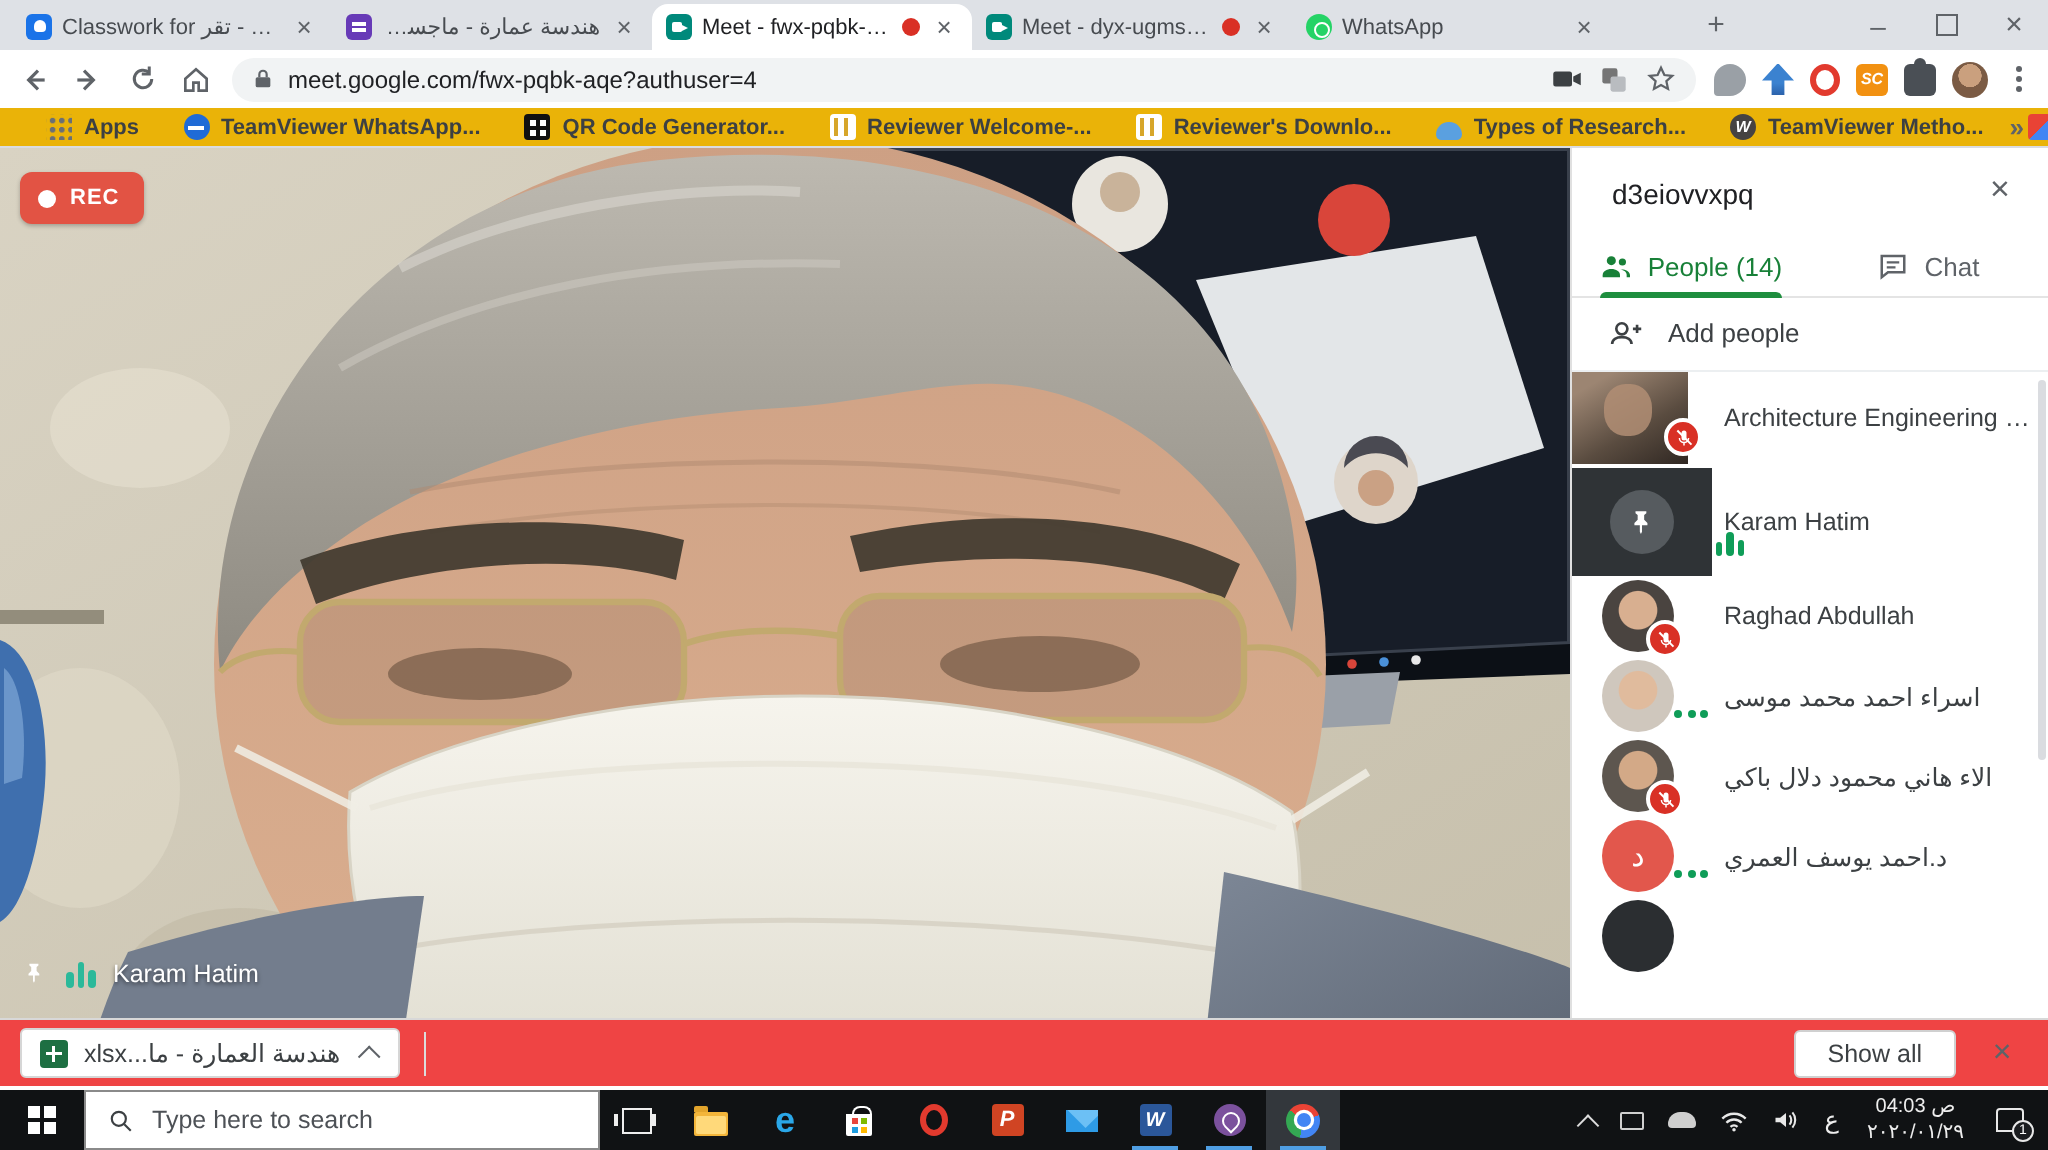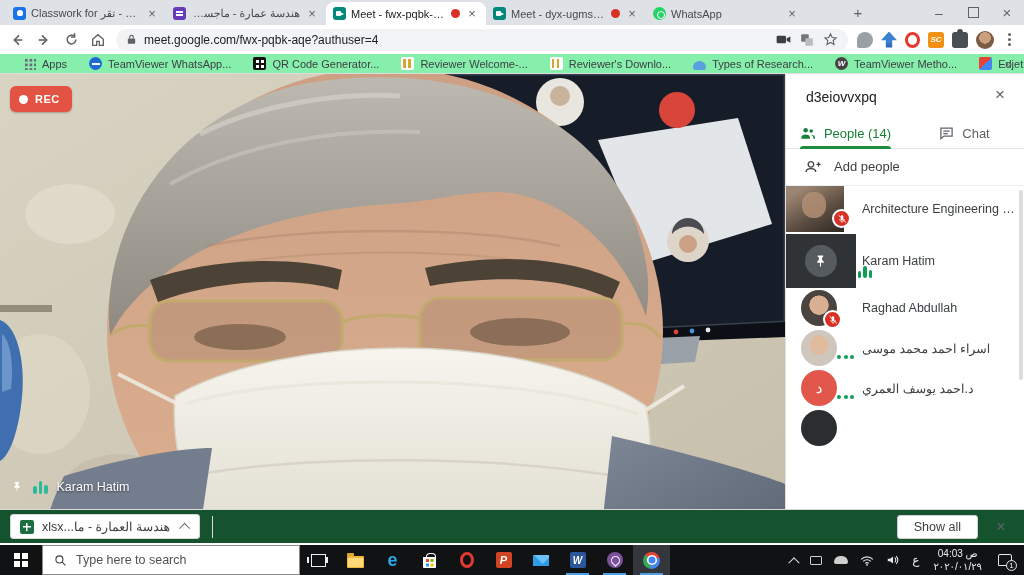--- a/index.html
+++ b/index.html
@@ -53,21 +53,21 @@
   .ext-opera{border:3px solid #e23a2e;border-radius:50%;width:15px;height:16px;background:#fff;}
   .ext-sc{background:#f29111;display:grid;place-items:center;color:#fff;font-size:8px;font-weight:bold;}
   .ext-sc::before{content:"SC";}
   .ext-puzzle{background:#4a4f55;border-radius:3px;}
   .ext-puzzle::after{content:"";position:absolute;top:-3px;left:5px;width:6px;height:6px;border-radius:50%;background:#4a4f55;}
   .avatar-btn{width:18px;height:18px;border-radius:50%;background:radial-gradient(circle at 50% 38%,#caa07e 40%,#7b5b44 41%);flex:none;}
   .kebab{width:14px;display:flex;flex-direction:column;gap:2px;align-items:center;flex:none;}
   .kebab i{width:3px;height:3px;border-radius:50%;background:#5f6368;}
 
   
-  .bookmarks{position:absolute;left:0;top:54px;width:1024px;height:20px;background:#86efac;border-bottom:1px solid #dadce0;display:flex;align-items:center;padding:0 12px;gap:0;font-size:11px;color:#3c4043;}
+  .bookmarks{position:absolute;left:0;top:54px;width:1024px;height:20px;background:#eab308;border-bottom:1px solid #dadce0;display:flex;align-items:center;padding:0 12px;gap:0;font-size:11px;color:#3c4043;font-weight:bold;}
   #bm-host{display:flex;align-items:center;gap:0;min-width:0;}
   .bm{display:flex;align-items:center;gap:6px;padding:0 11px;white-space:nowrap;}
   .bm-ic{width:13px;height:13px;border-radius:2px;position:relative;flex:none;}
   .bm-label{unicode-bidi:plaintext;}
   .bm-apps{background-image:radial-gradient(circle,#6a6f75 1.3px,transparent 1.5px);background-size:4.6px 4.6px;background-position:1px 1px;border-radius:0;}
   .bm-tv{background:#1f6bd6;border-radius:50%;}
   .bm-tv::after{content:"";position:absolute;left:2.5px;top:5.5px;width:8px;height:2px;background:#fff;}
   .bm-qr{background:#111;}
   .bm-qr::after{content:"";position:absolute;left:2.5px;top:2.5px;width:3px;height:3px;background:#fff;box-shadow:5px 0 0 #fff,0 5px 0 #fff,5px 5px 0 #fff;}
   .bm-ij{background:#fff;}
@@ -127,21 +127,21 @@
   .dots{display:none;position:absolute;right:-17px;bottom:7px;gap:2.5px;}
   .st-dots .dots{display:flex;}
   .dots i{width:4px;height:4px;border-radius:50%;background:#0f9d58;}
   .eqb{display:none;position:absolute;right:-16px;bottom:10px;align-items:flex-end;gap:2px;height:12px;}
   .st-eq .eqb{display:flex;}
   .eqb i{width:3.5px;background:#0f9d58;border-radius:2px;}
   .eqb i:nth-child(1){height:7px}.eqb i:nth-child(2){height:12px}.eqb i:nth-child(3){height:8px}
   .pscroll{position:absolute;right:1px;top:116px;width:4px;height:190px;border-radius:2px;background:#dadce0;}
 
   
-  .shelf{position:absolute;left:0;top:509px;width:1024px;height:34px;background:#14532d;border-top:1px solid #d8d8d8;display:flex;align-items:center;padding:0 10px;font-size:12.5px;color:#3c4043;}
+  .shelf{position:absolute;left:0;top:509px;width:1024px;height:34px;background:#ef4444;border-top:1px solid #d8d8d8;display:flex;align-items:center;padding:0 10px;font-size:12.5px;color:#3c4043;}
   .dl-chip{display:flex;align-items:center;gap:8px;border:1px solid #d6d6d6;border-radius:3px;height:25px;padding:0 9px;background:#fff;}
   .xlsx-ic{width:14px;height:14px;background:#1d6f42;border-radius:2px;position:relative;}
   .xlsx-ic::after{content:"";position:absolute;inset:3px;background:
      linear-gradient(#fff,#fff) 0 50%/100% 1.5px no-repeat,
      linear-gradient(#fff,#fff) 50% 0/1.5px 100% no-repeat;}
   .dl-name{direction:rtl;unicode-bidi:plaintext;max-width:150px;white-space:nowrap;overflow:hidden;}
   .dl-caret{width:8px;height:8px;border-left:1.6px solid #5f6368;border-top:1.6px solid #5f6368;transform:rotate(45deg) translateY(2px);margin-left:4px;}
   .shelf-sep{width:1px;height:22px;background:#dcdcdc;margin-left:12px;}
   .show-all{margin-left:auto;border:1px solid #d0d0d0;border-radius:3px;padding:4px 16px;background:#fff;color:#3c4043;font-size:12.5px;}
   .shelf-close{width:26px;display:grid;place-items:center;margin-left:10px;}
@@ -532,20 +532,36 @@
             <span class="dots">
               <i></i>
               <i></i>
               <i></i>
             </span>
             
           </div>
           <span class="p-name">اسراء احمد محمد موسى</span>
         </div>
 
+        <div class="p-row av-h3 st-muted sz-circle">
+          <div class="pv">
+            <span class="pv-letter"></span>
+            
+            <span class="mic-badge">
+              <svg width="10" height="10" viewBox="0 0 24 24">
+                <path d="M12 15a3 3 0 0 0 3-3V6a3 3 0 0 0-6 0v6a3 3 0 0 0 3 3z" fill="#fff"></path>
+                <path d="M6.5 12a5.5 5.5 0 0 0 11 0M12 17.5V21" stroke="#fff" stroke-width="1.8" fill="none"></path>
+                <path d="M4 3l17 17" stroke="#fff" stroke-width="2.4"></path>
+              </svg>
+            </span>
+            
+            
+          </div>
+          <span class="p-name">الاء هاني محمود دلال باكي</span>
+        </div>
 
 
         <div class="p-row av-letter st-dots sz-circle">
           <div class="pv">
             <span class="pv-letter">د</span>
 
             <span class="dots">
               <i></i>
               <i></i>
               <i></i>

